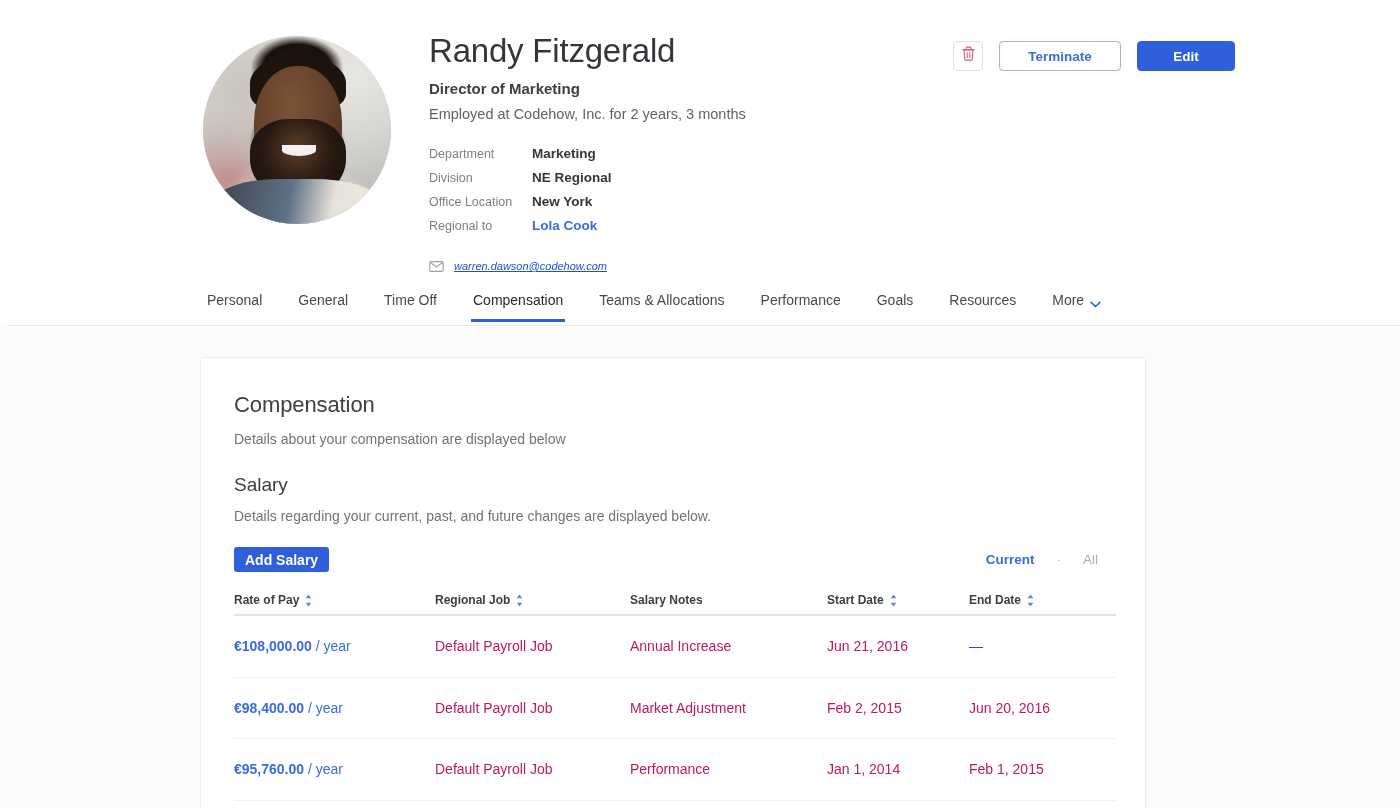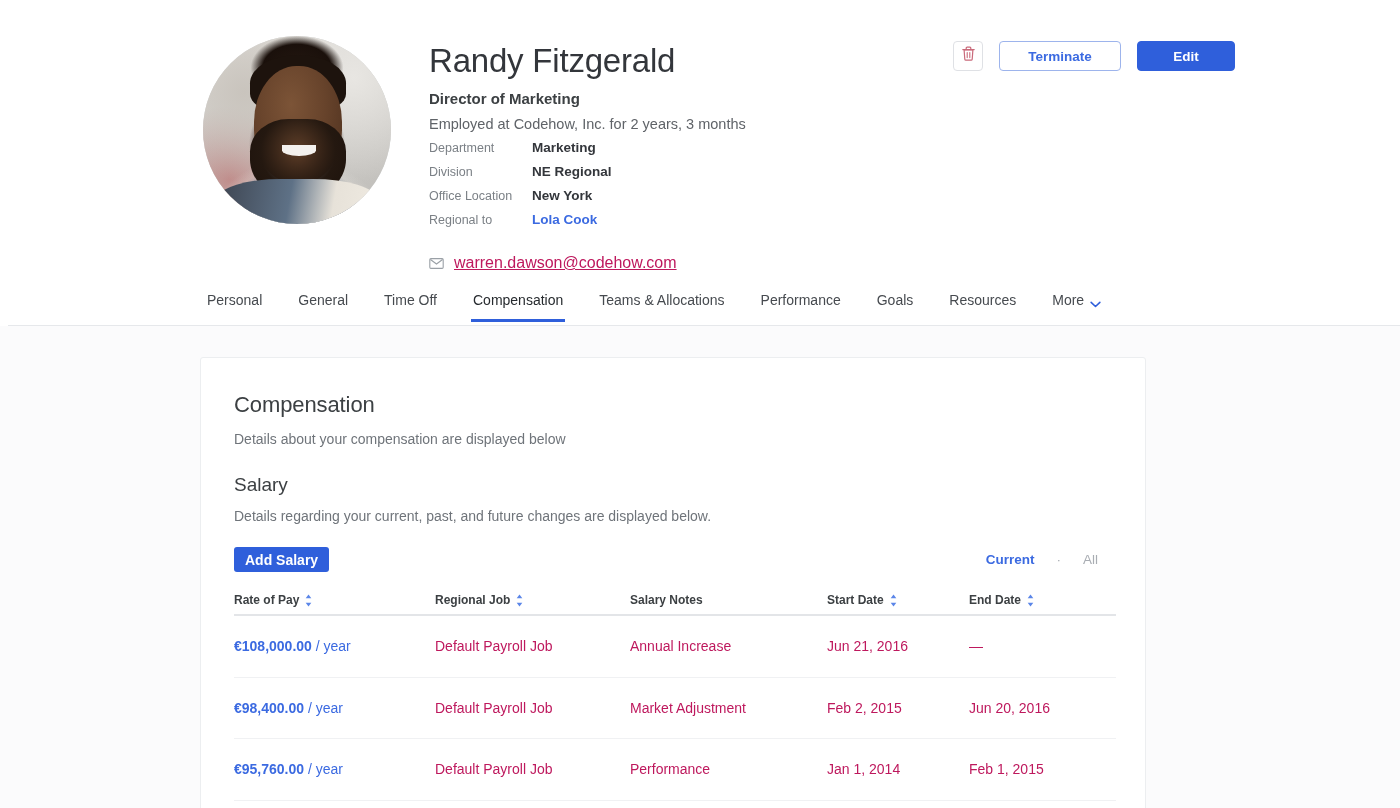--- a/index.html
+++ b/index.html
@@ -84,21 +84,21 @@
     position: absolute;
     left: 8%; bottom: -2%;
     width: 84%; height: 26%;
     border-radius: 40% 40% 0 0;
     background: linear-gradient(100deg, #3d4450 0%, #5e7186 45%, #e7e2d9 72%, #efeae1 100%);
   }
 
   .hdr-main {
     position: absolute;
     left: 429px;
-    top: 41px;
+    top: 31px;
     width: 470px;
   }
 
   .person-name {
     font-size: 33px;
     line-height: 40px;
     font-weight: 400;
     color: #33363b;
     letter-spacing: -0.2px;
   }
@@ -107,21 +107,21 @@
     font-size: 15px;
     font-weight: 700;
     color: #3c4043;
   }
   .person-tenure {
     margin-top: 9px;
     font-size: 14.5px;
     color: #5f6368;
   }
 
-  .meta-table { margin-top: 8px; }
+  .meta-table { margin-top: 24px; }
   .meta-row {
     display: flex;
     align-items: baseline;
     height: 24px;
   }
   .meta-label {
     width: 103px;
     font-size: 12.5px;
     color: #7b8086;
     flex: 0 0 103px;
@@ -134,22 +134,23 @@
   .meta-value.link { color: #3b6ae1; font-weight: 700; }
 
   .email-row {
     display: flex;
     align-items: center;
     margin-top: 18px;
     gap: 10px;
   }
   .env-icon { width: 15px; height: 11px; display: block; }
   .email-link {
-    font-size: 16px;
-    color: #be185d;
+    font-size: 11px;
+    color: #1d4ed8;
+    font-style: italic;
   }
 
   
   .hdr-actions {
     position: absolute;
     right: 165px;
     top: 41px;
     display: flex;
     align-items: center;
     gap: 16px;

